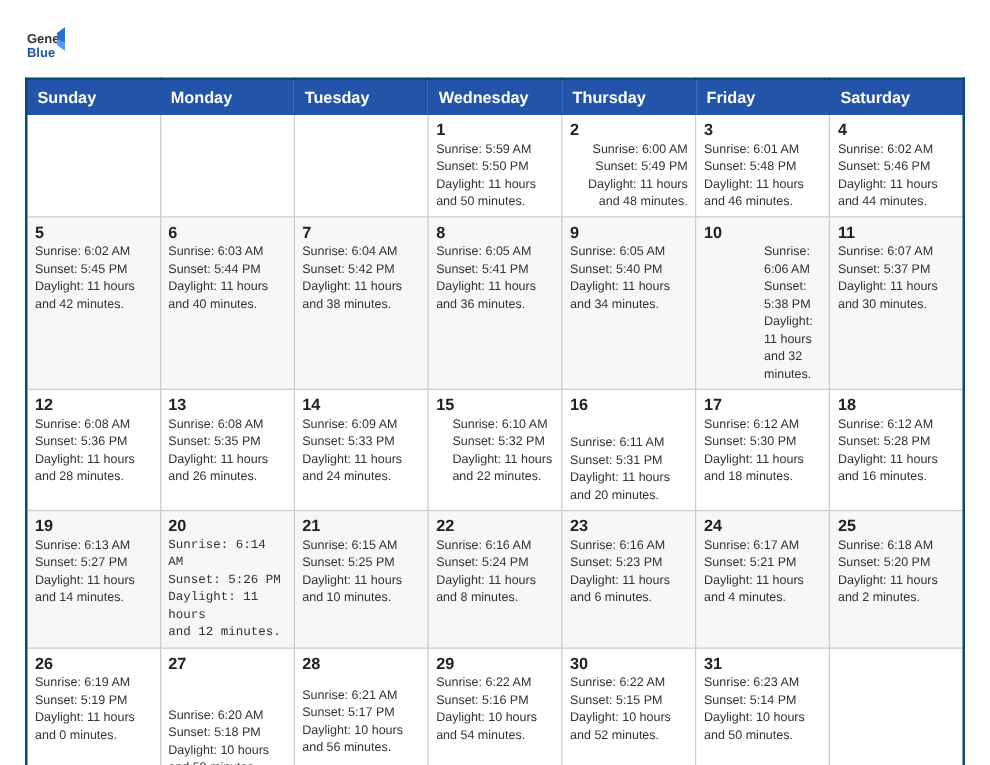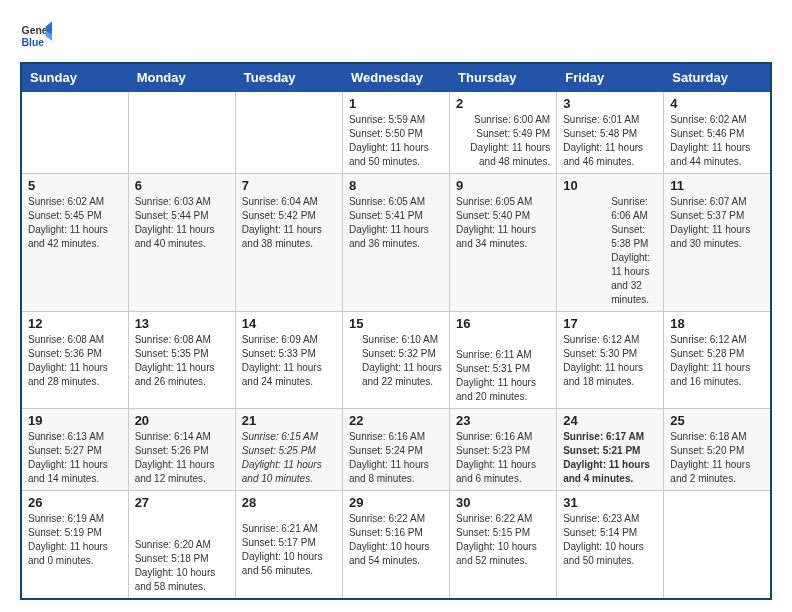--- a/index.html
+++ b/index.html
@@ -248,49 +248,49 @@
       <tr class="row-even">
         <td>
           <div class="day-number">19</div>
           <div class="day-info" style="white-space: pre-line;">Sunrise: 6:13 AM
 Sunset: 5:27 PM
 Daylight: 11 hours
 and 14 minutes.</div>
         </td>
         <td>
           <div class="day-number">20</div>
-          <div class="day-info" style="white-space: pre-line;">Sunrise: 6:14 AM
+          <div class="day-info" style="white-space: pre-line; font-family: Liberation Mono, monospace;">Sunrise: 6:14 AM
 Sunset: 5:26 PM
 Daylight: 11 hours
 and 12 minutes.</div>
         </td>
         <td>
           <div class="day-number">21</div>
-          <div class="day-info" style="white-space: pre-line; font-style: italic;">Sunrise: 6:15 AM
+          <div class="day-info" style="white-space: pre-line;">Sunrise: 6:15 AM
 Sunset: 5:25 PM
 Daylight: 11 hours
 and 10 minutes.</div>
         </td>
         <td>
           <div class="day-number">22</div>
           <div class="day-info" style="white-space: pre-line;">Sunrise: 6:16 AM
 Sunset: 5:24 PM
 Daylight: 11 hours
 and 8 minutes.</div>
         </td>
         <td>
           <div class="day-number">23</div>
           <div class="day-info" style="white-space: pre-line;">Sunrise: 6:16 AM
 Sunset: 5:23 PM
 Daylight: 11 hours
 and 6 minutes.</div>
         </td>
         <td>
           <div class="day-number">24</div>
-          <div class="day-info" style="white-space: pre-line; font-weight: bold;">Sunrise: 6:17 AM
+          <div class="day-info" style="white-space: pre-line;">Sunrise: 6:17 AM
 Sunset: 5:21 PM
 Daylight: 11 hours
 and 4 minutes.</div>
         </td>
         <td>
           <div class="day-number">25</div>
           <div class="day-info" style="white-space: pre-line;">Sunrise: 6:18 AM
 Sunset: 5:20 PM
 Daylight: 11 hours
 and 2 minutes.</div>

